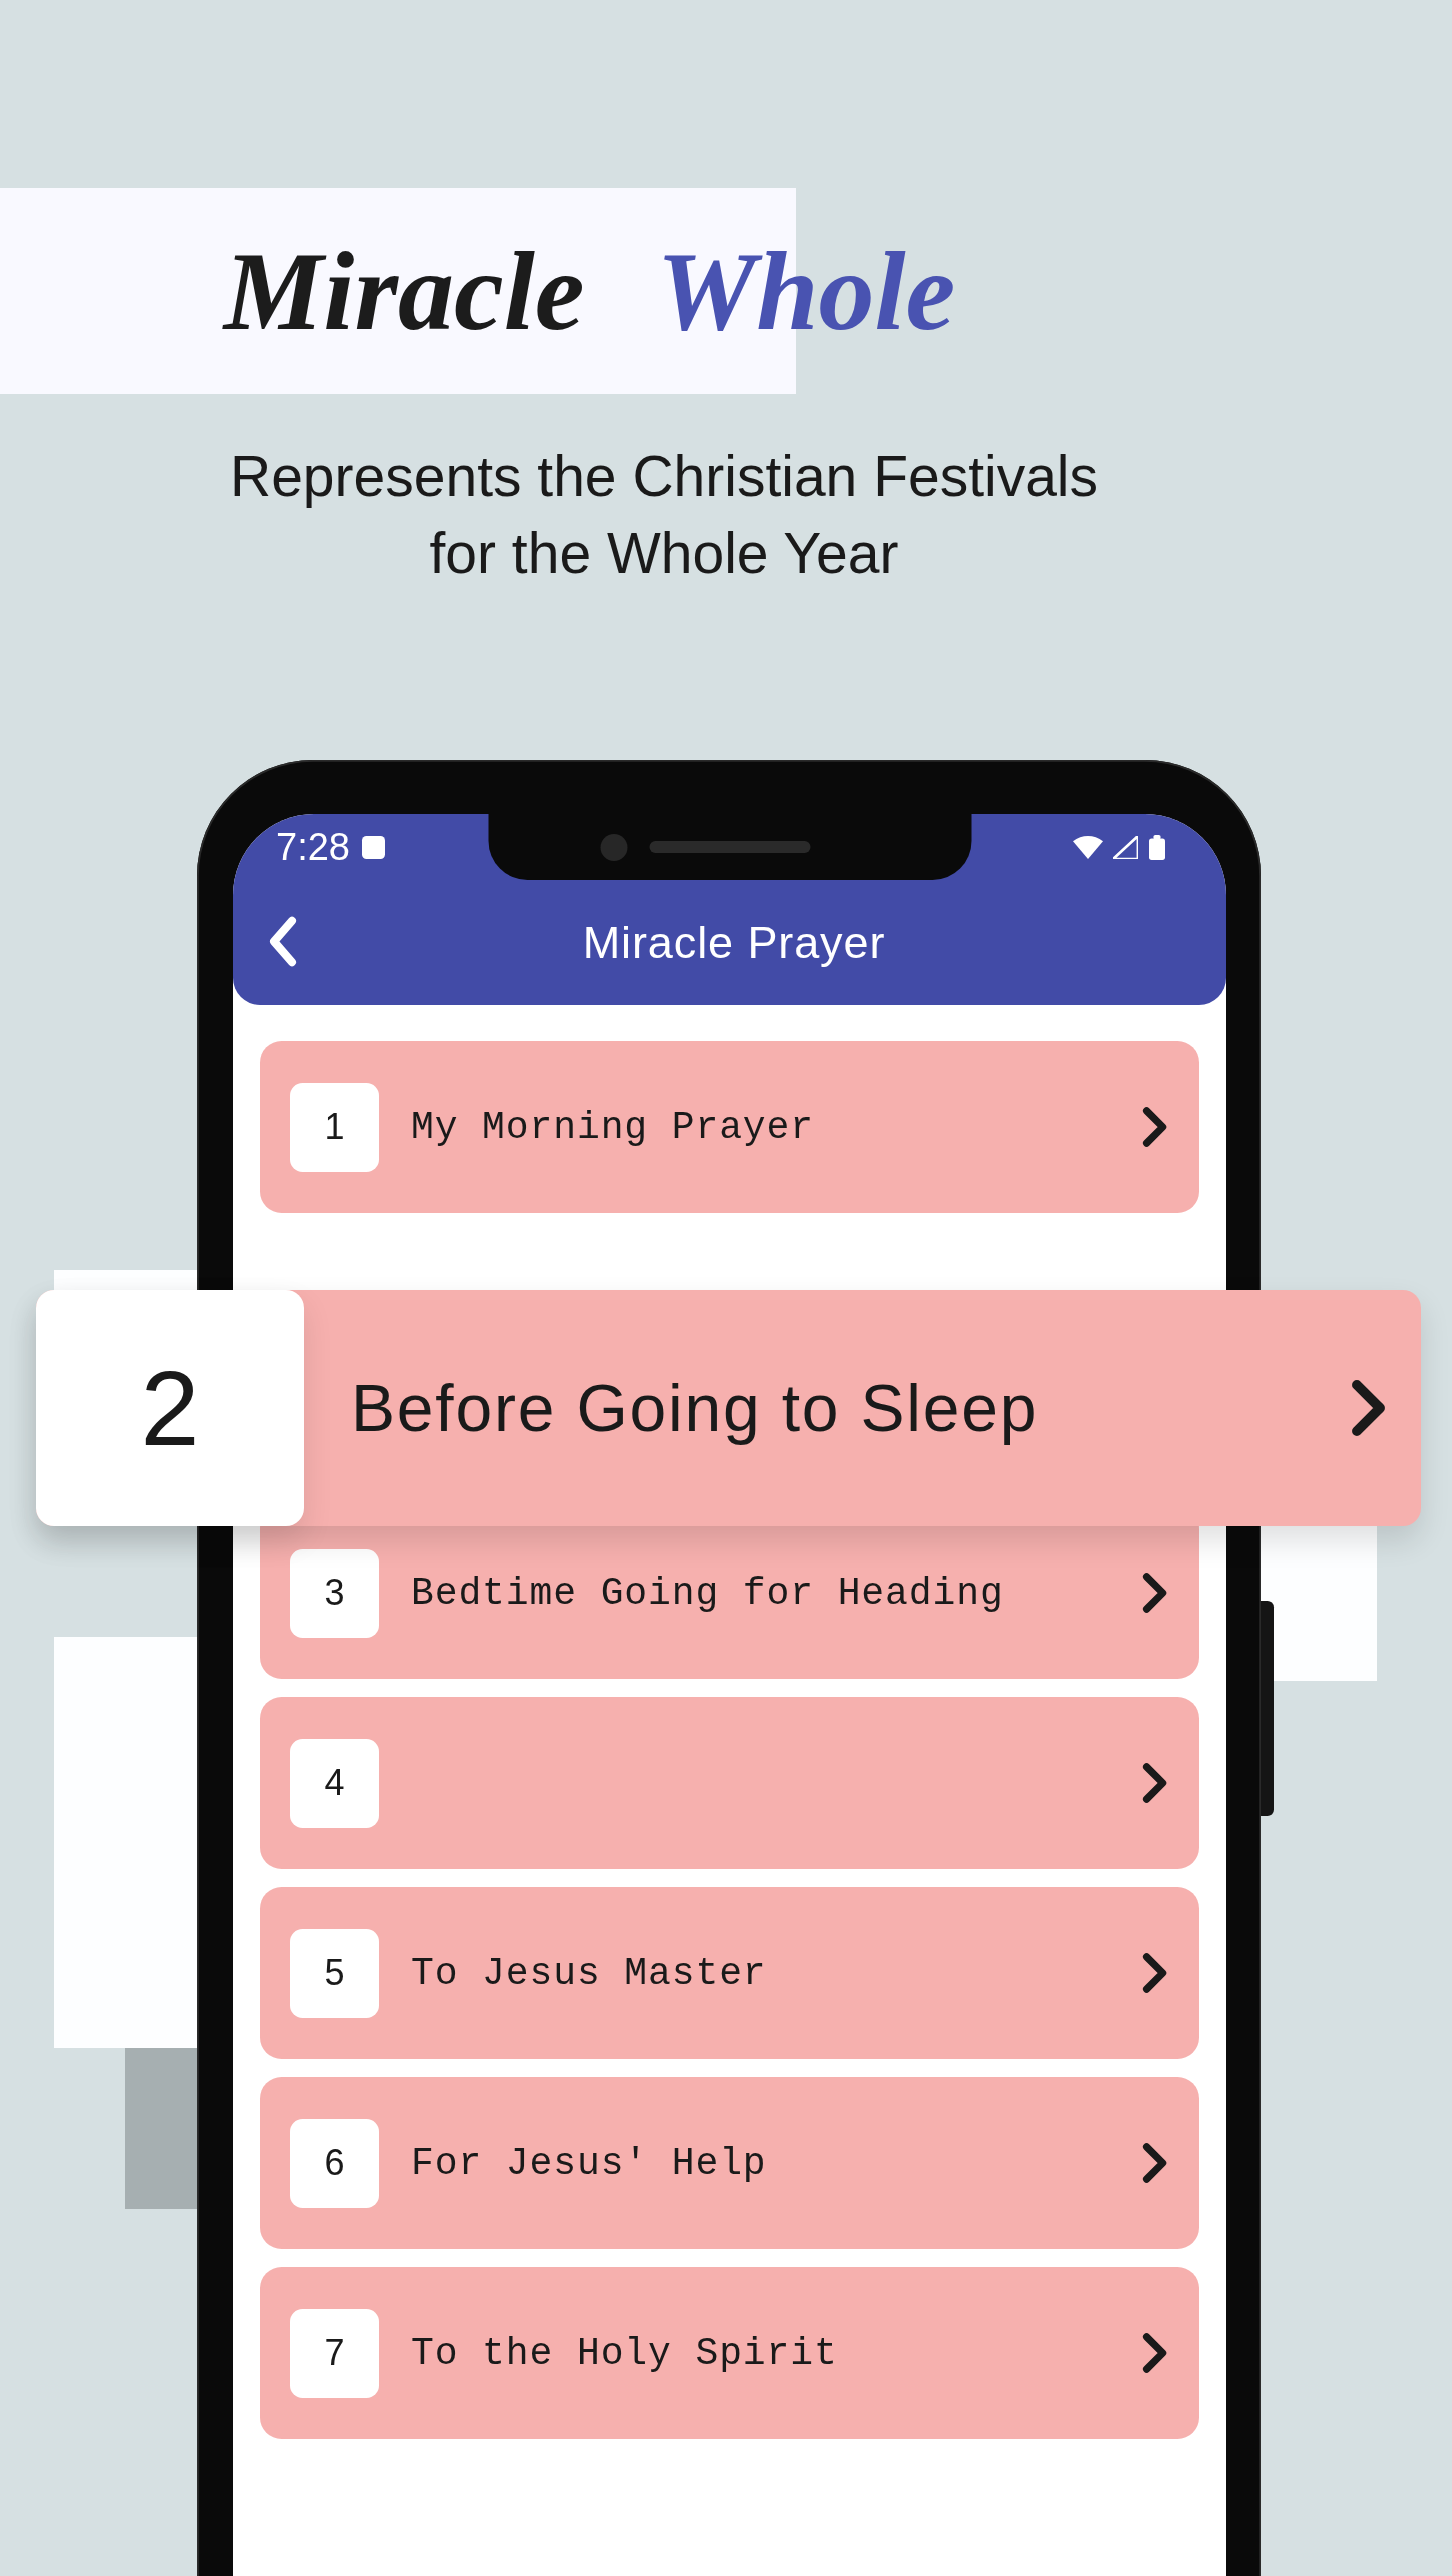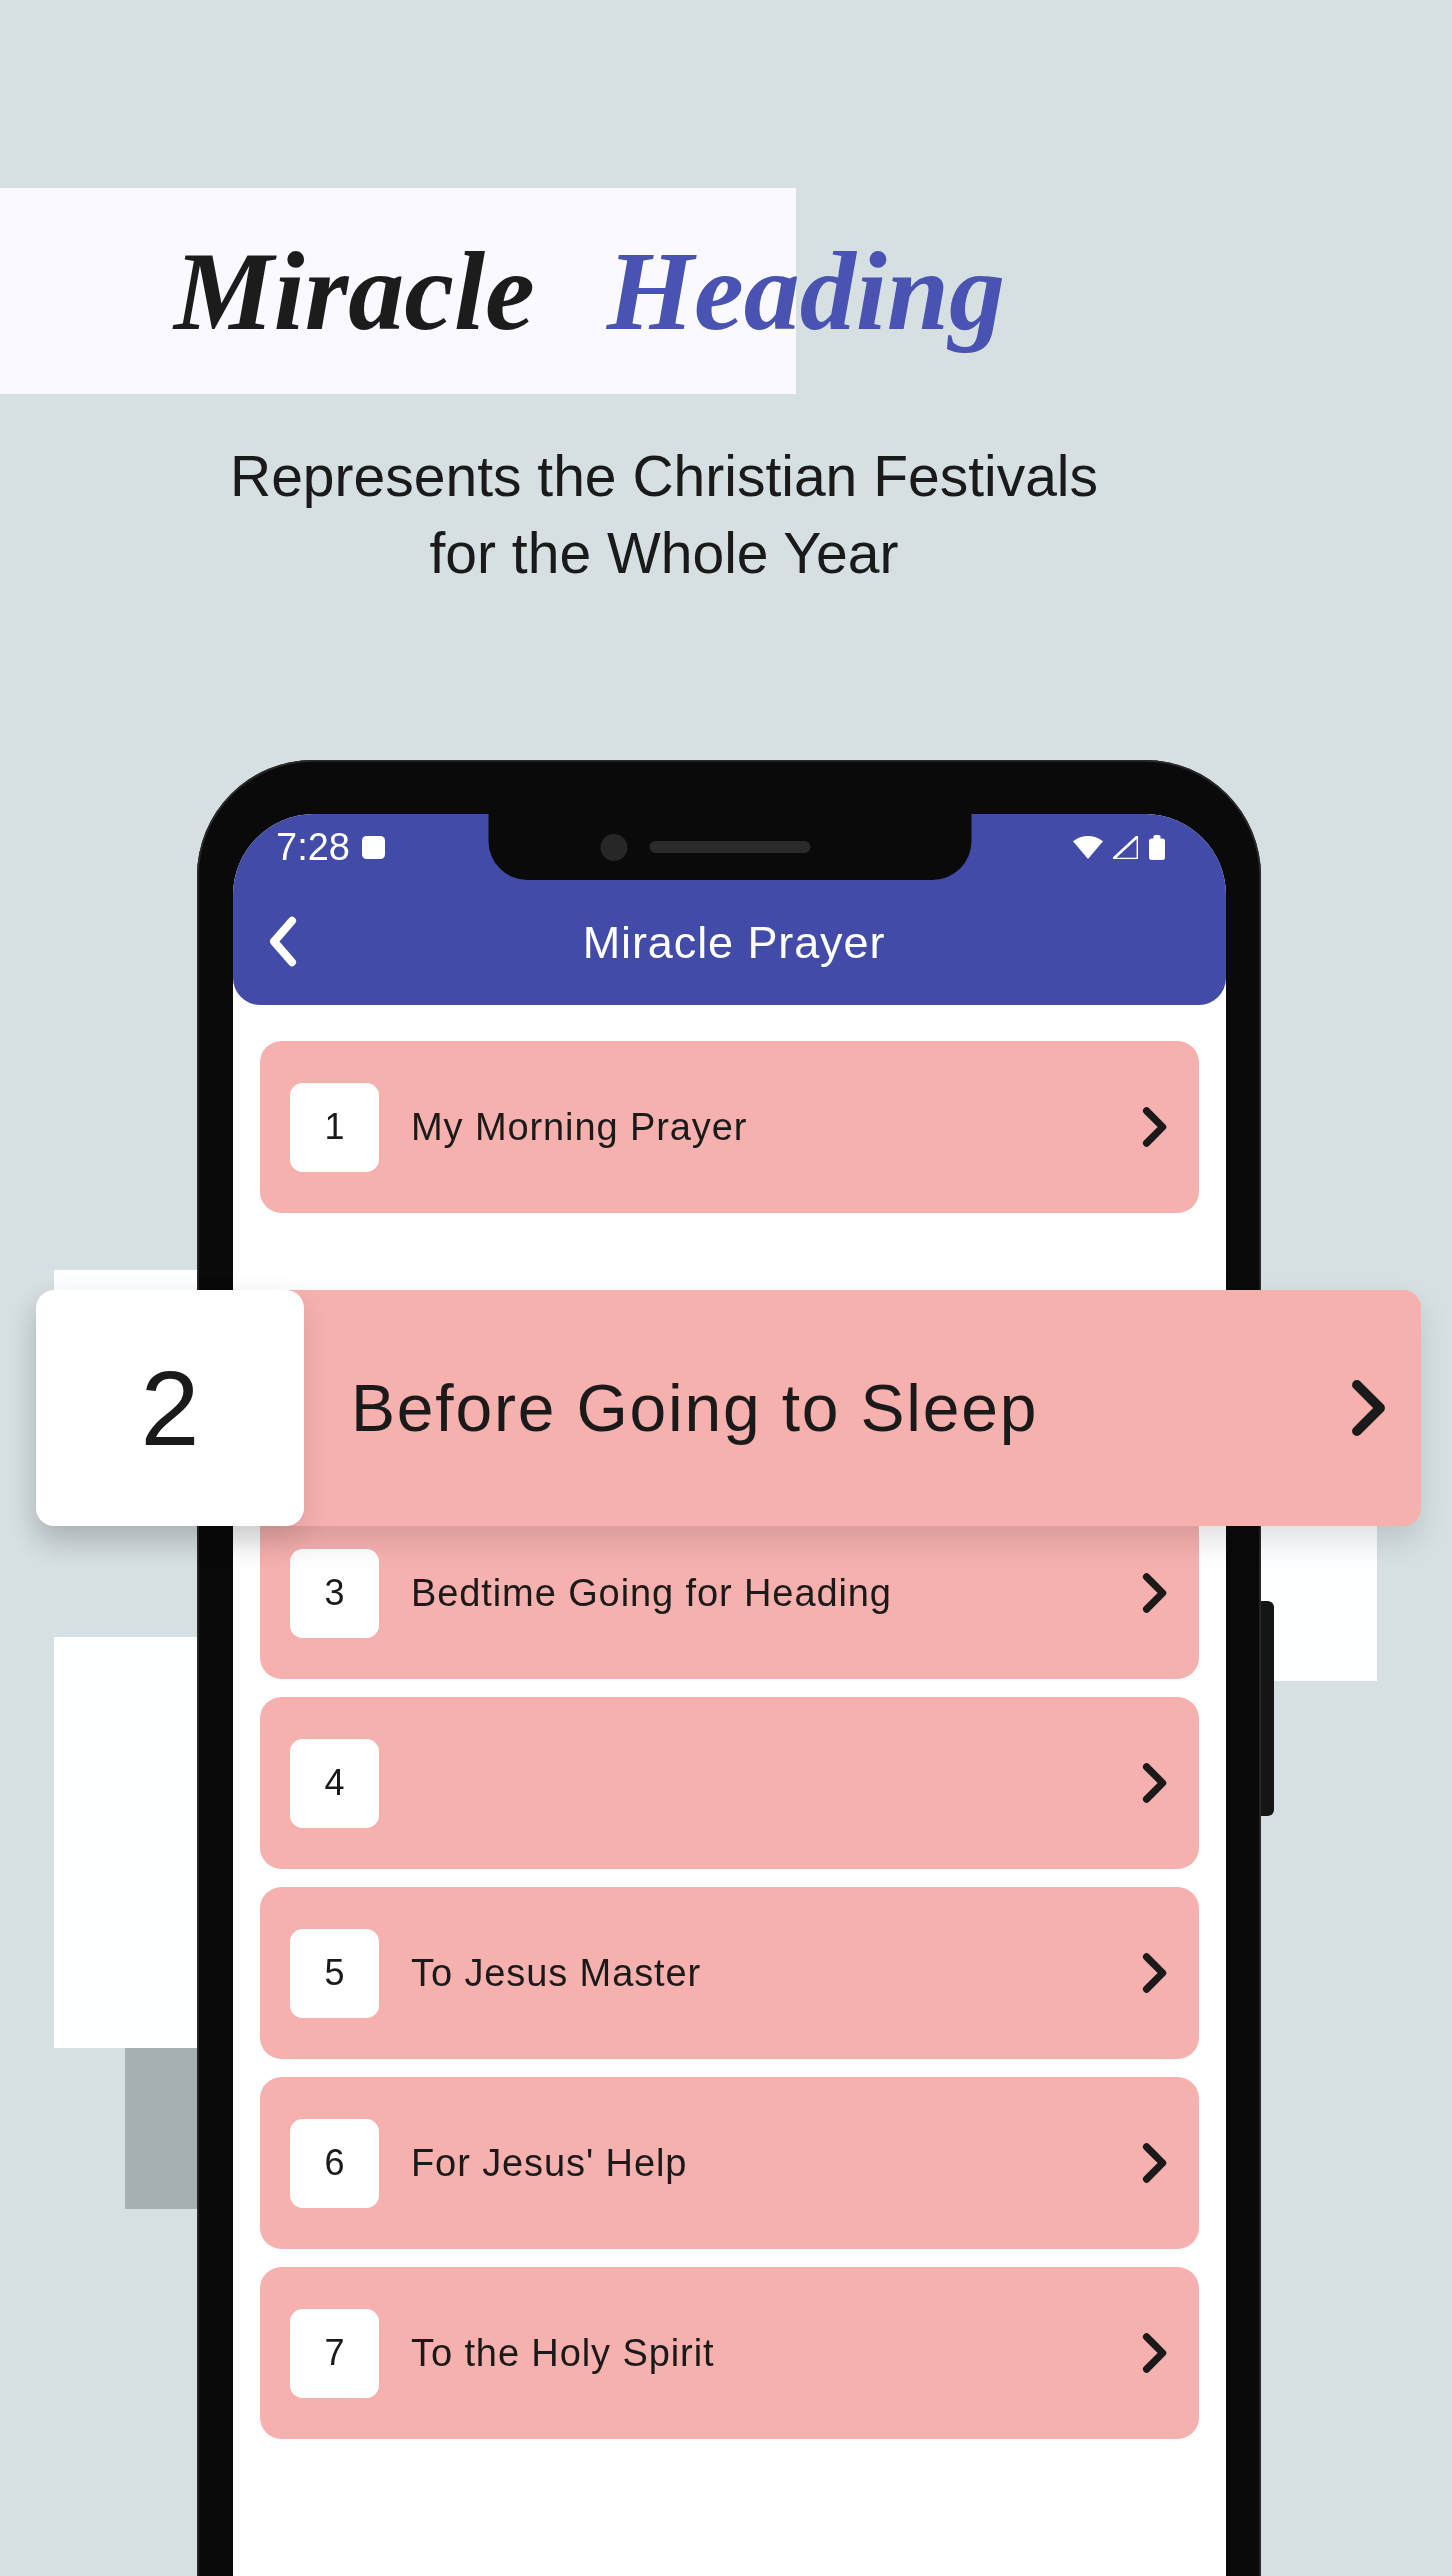--- a/index.html
+++ b/index.html
@@ -106,21 +106,21 @@
     border-radius: 21.5px;
     height: 172px; padding: 0 30px;
     display: flex; align-items: center; gap: 32px;
     position: relative;
   }
   .row .num {
     width: 89px; height: 89px; background: #fff; border-radius: 12.5px;
     display: flex; align-items: center; justify-content: center;
     font-size: 36px; color: #1a1a1a;
   }
-  .row .label { font-size: 38px; color: #1a1a1a; flex: 1; letter-spacing: 0.9px; }
+  .row .label { font-size: 38px; color: #1a1a1a; flex: 1; letter-spacing: 0.9px; font-family: Liberation Mono, monospace; }
   .row .chev { position: absolute; right: 29px; top: 50%; transform: translateY(-50%); }
   .row .chev svg { display: block; }
 
   .row.spacer-for-highlight { visibility: hidden; height: 258px; }
 
   
   .highlighted-row {
     position: absolute;
     left: 36px; top: 1290px;
     width: 1385px; height: 236px;
@@ -149,21 +149,21 @@
 
 <div class="deco deco-gray1"></div>
 <div class="deco deco-white1"></div>
 <div class="deco deco-gray2"></div>
 <div class="deco deco-white2"></div>
 <div class="deco deco-white3"></div>
 
 <div class="hero-title-bg"></div>
 <div class="hero-title">
   <span class="w1">Miracle</span>
-  <span class="w2">Heading</span>
+  <span class="w2">Whole</span>
 </div>
 <div class="hero-sub">
   <div>Represents the Christian Festivals</div>
   <div>for the Whole Year</div>
 </div>
 
 <div class="phone">
   <div class="side-btn"></div>
   <div class="screen">
 

